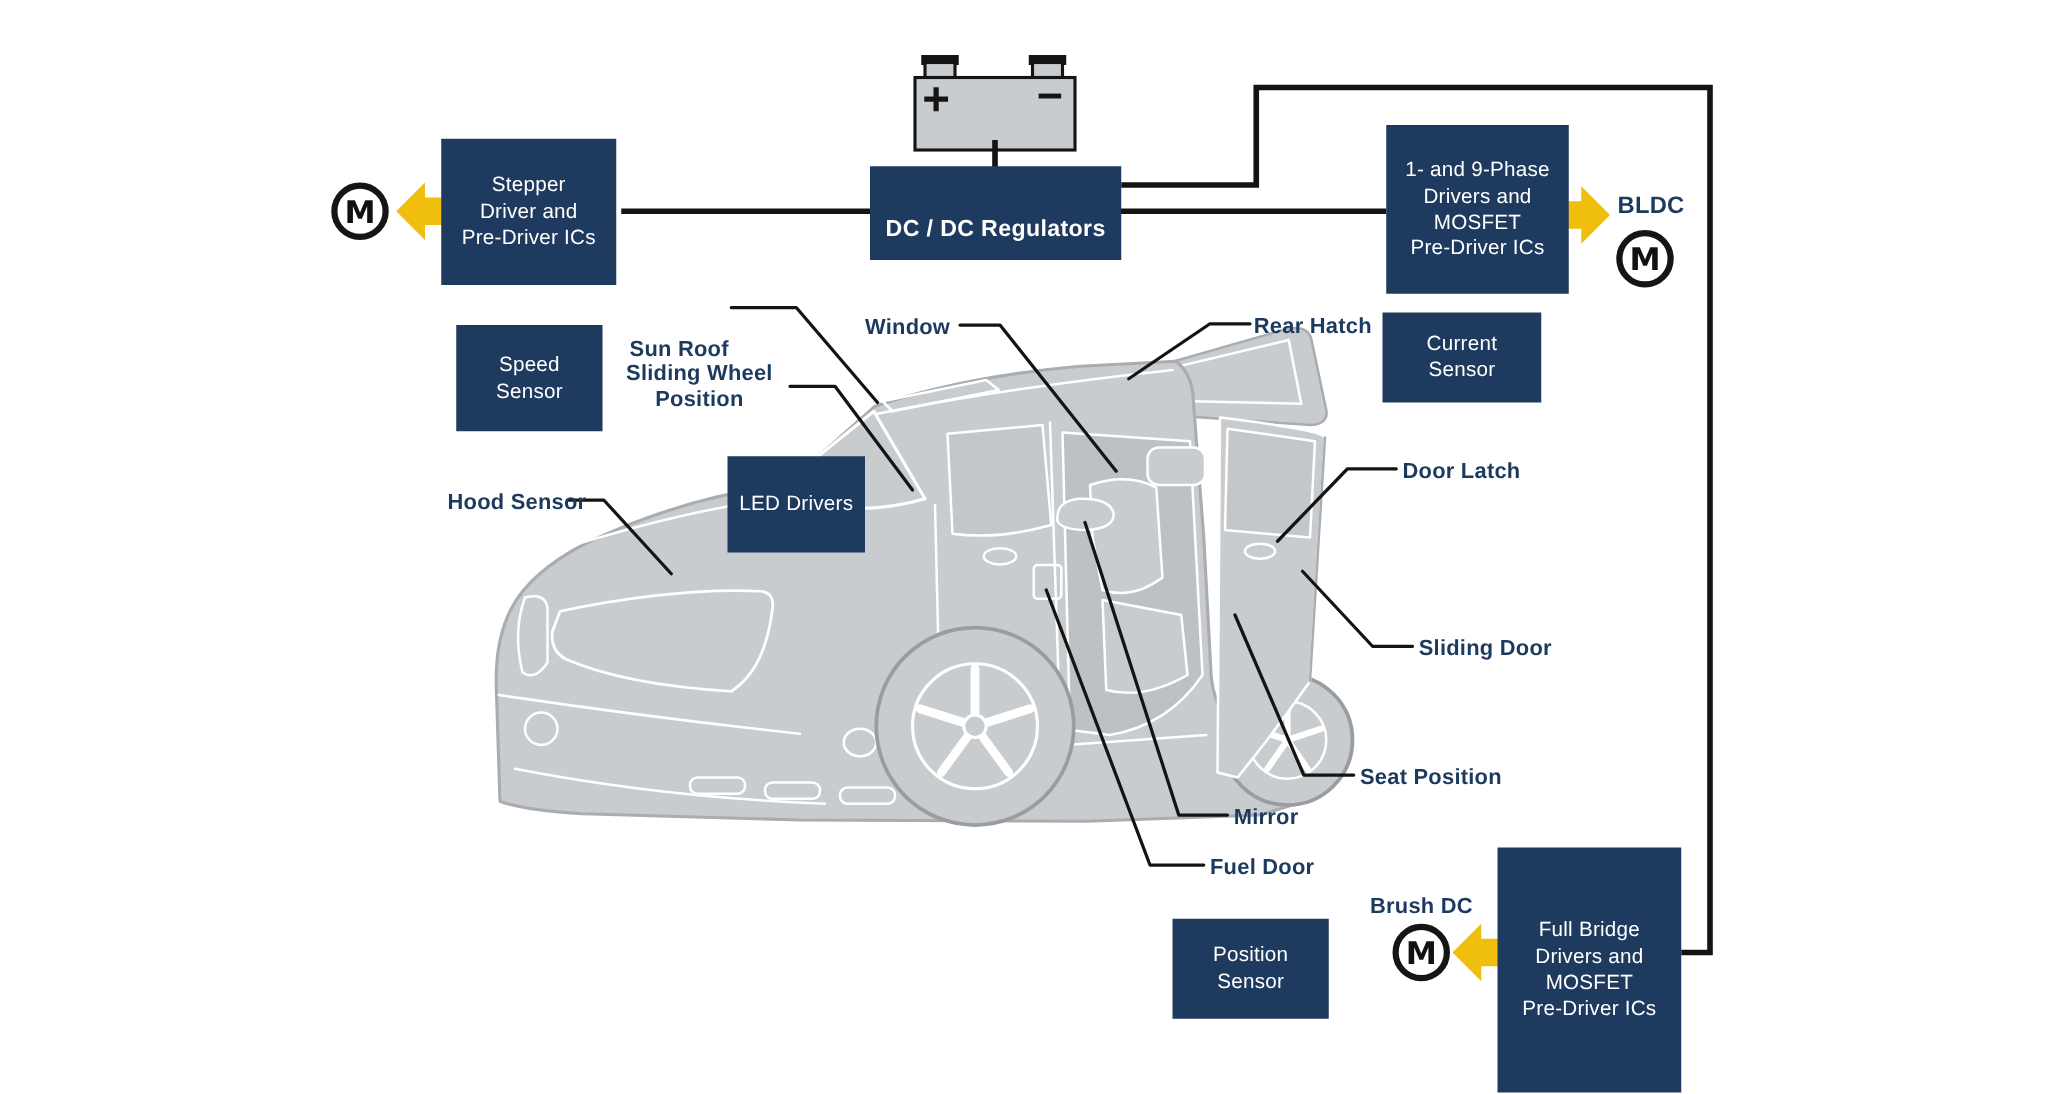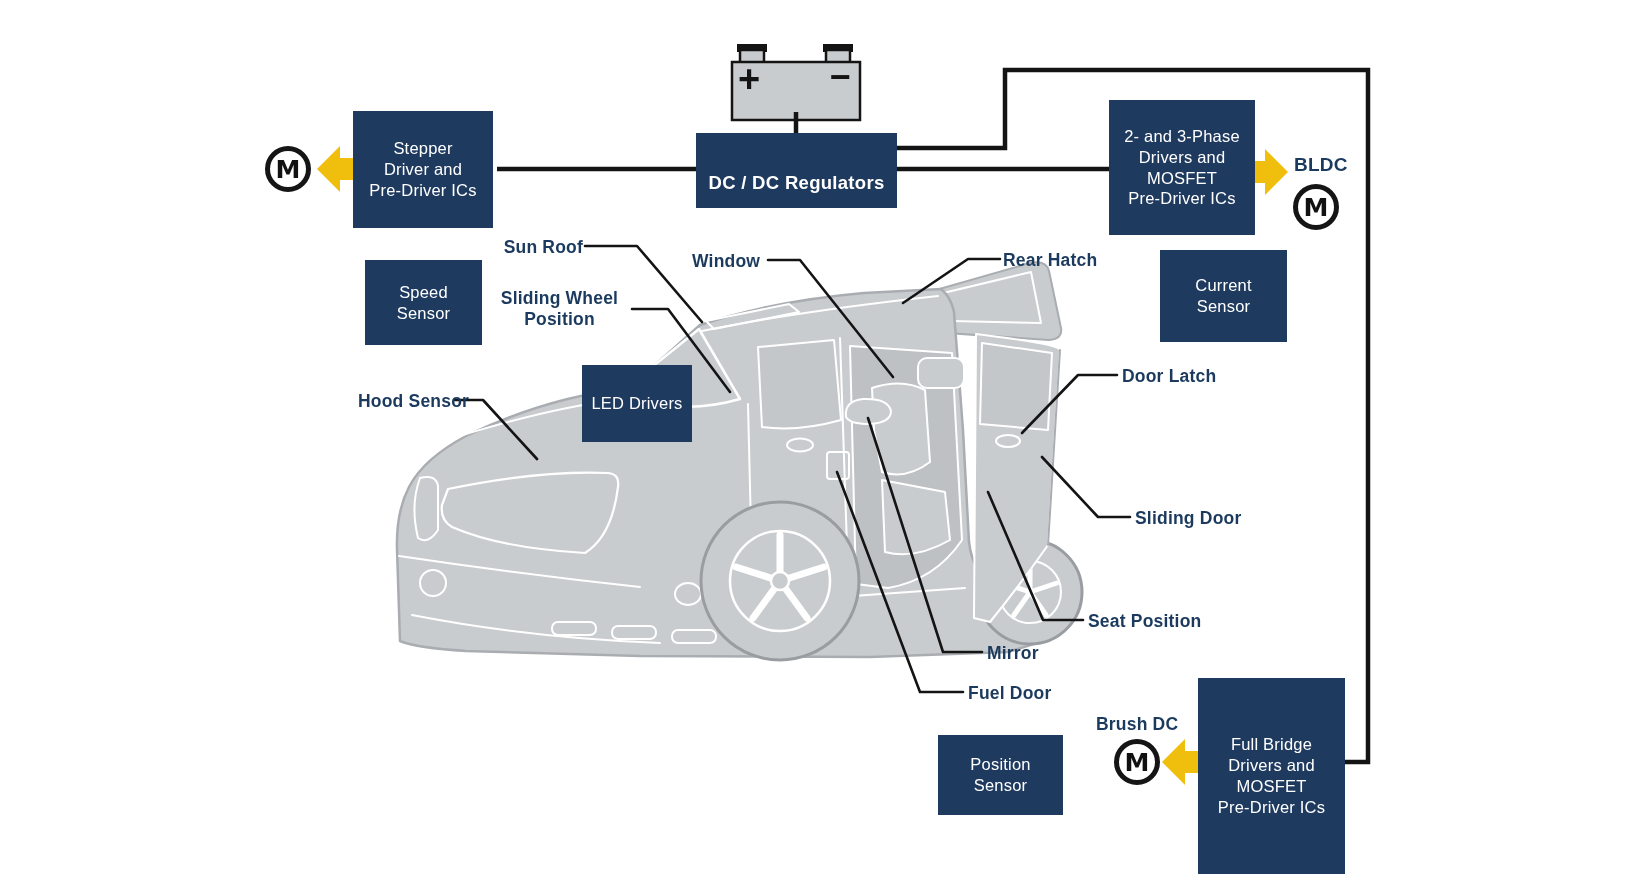--- a/index.html
+++ b/index.html
@@ -13,21 +13,21 @@
     position:absolute;background:var(--box_bg,#1F3A5F);color:var(--box_text,#fff);
     display:flex;align-items:center;justify-content:center;text-align:center;
   }
   .nbox-label{white-space:pre-line;font-size:16.5px;line-height:1.26;letter-spacing:.2px;font-weight:400;}
   .nbox.bold .nbox-label{font-weight:700;font-size:18.5px;letter-spacing:.3px;margin-top:25px;}
   
   .plabel{
     position:absolute;color:var(--label_text,#1B3A5E);
     font-size:17.5px;font-weight:600;white-space:pre-line;line-height:1.22;letter-spacing:.2px;
   }
-  .plabel.right{text-align:right;}
+  .plabel.right{text-align:right;margin-top:32px;}
   .plabel.center{text-align:center;}
   .plabel.big{font-size:19px;font-weight:700;text-align:right;}
   
   .m-circle{
     position:absolute;width:46px;height:46px;box-sizing:border-box;
     border:5px solid #151515;border-radius:50%;background:#fff;color:#111;
     display:flex;align-items:center;justify-content:center;
     font-weight:700;font-size:25px;font-family:"DejaVu Sans","Liberation Sans",sans-serif;
   }
 </style>
@@ -133,30 +133,30 @@
 
   <div class="nbox" style="left:353px;top:111px;width:140px;height:117px">
     <span class="nbox-label">Stepper
 Driver and
 Pre-Driver ICs</span>
   </div>
   <div class="nbox bold" style="left:696px;top:133px;width:201px;height:75px">
     <span class="nbox-label">DC / DC Regulators</span>
   </div>
   <div class="nbox" style="left:1109px;top:100px;width:146px;height:135px">
-    <span class="nbox-label">2- and 3-Phase
+    <span class="nbox-label">1- and 9-Phase
 Drivers and
 MOSFET
 Pre-Driver ICs</span>
   </div>
   <div class="nbox" style="left:365px;top:260px;width:117px;height:85px">
     <span class="nbox-label">Speed
 Sensor</span>
   </div>
-  <div class="nbox" style="left:1160px;top:250px;width:127px;height:92px">
+  <div class="nbox" style="left:1106px;top:250px;width:127px;height:72px">
     <span class="nbox-label">Current
 Sensor</span>
   </div>
   <div class="nbox" style="left:582px;top:365px;width:110px;height:77px">
     <span class="nbox-label">LED Drivers</span>
   </div>
   <div class="nbox" style="left:938px;top:735px;width:125px;height:80px">
     <span class="nbox-label">Position
 Sensor</span>
   </div>

